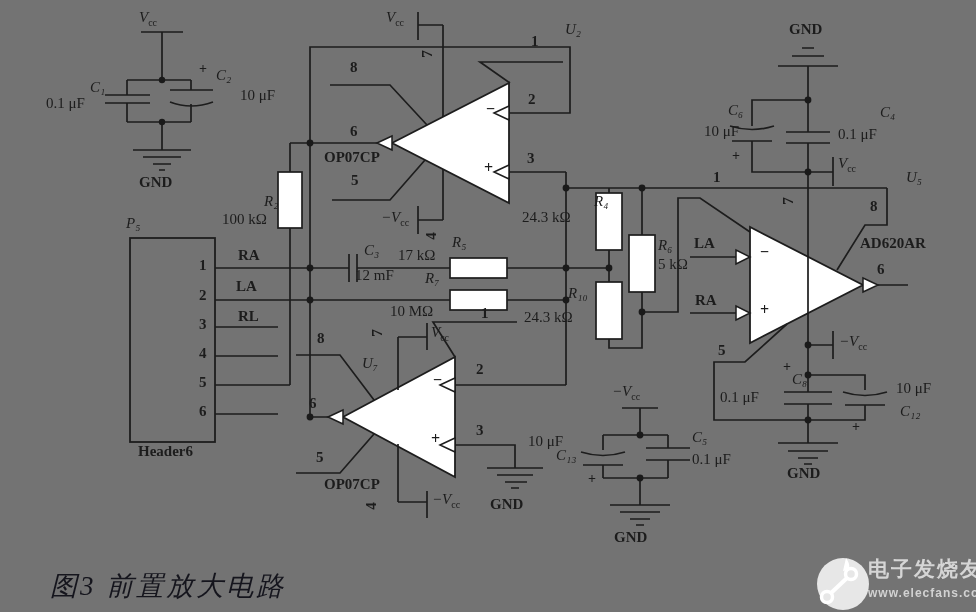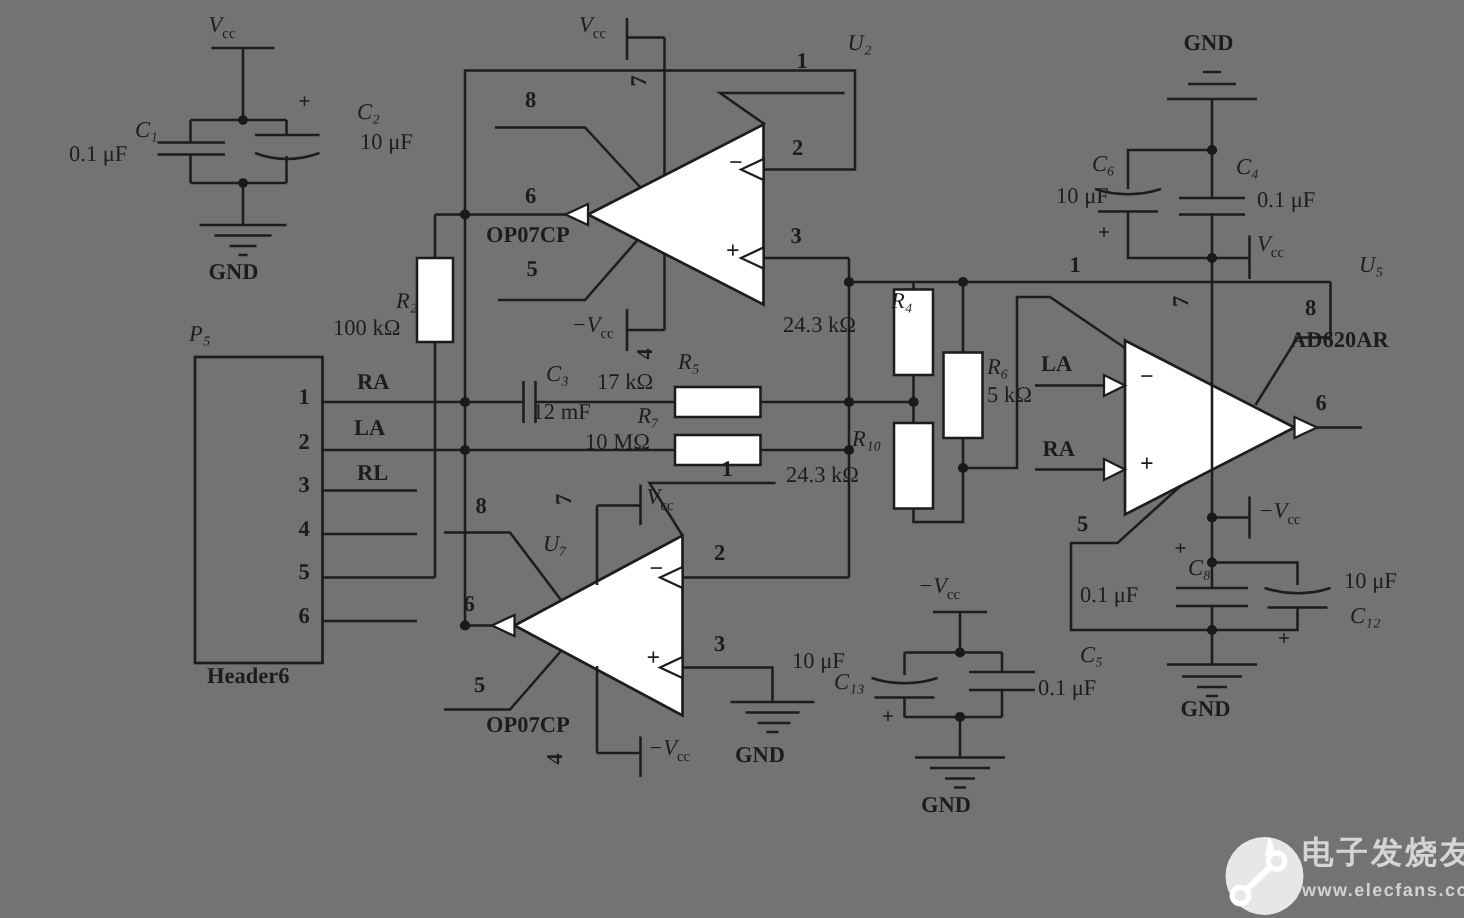--- a/index.html
+++ b/index.html
@@ -168,24 +168,24 @@
 <span class="lbl vl" style="left:432px;top:492px"><i>−V</i><sub>cc</sub></span>
 <span class="lbl vl" style="left:612px;top:384px"><i>−V</i><sub>cc</sub></span>
 
 <span class="lbl b" style="left:139px;top:175px">GND</span>
 <span class="lbl b" style="left:789px;top:22px">GND</span>
 <span class="lbl b" style="left:787px;top:466px">GND</span>
 <span class="lbl b" style="left:490px;top:497px">GND</span>
 <span class="lbl b" style="left:614px;top:530px">GND</span>
 
 <span class="lbl it" style="left:90px;top:80px">C₁</span>
-<span class="lbl it" style="left:238px;top:68px">C₂</span>
+<span class="lbl it" style="left:216px;top:68px">C₂</span>
 <span class="lbl it" style="left:364px;top:243px">C₃</span>
-<span class="lbl it" style="left:824px;top:105px">C₄</span>
-<span class="lbl it" style="left:720px;top:430px">C₅</span>
+<span class="lbl it" style="left:880px;top:105px">C₄</span>
+<span class="lbl it" style="left:692px;top:430px">C₅</span>
 <span class="lbl it" style="left:728px;top:103px">C₆</span>
 <span class="lbl it" style="left:792px;top:372px">C₈</span>
 <span class="lbl it" style="left:900px;top:404px">C₁₂</span>
 <span class="lbl it" style="left:556px;top:448px">C₁₃</span>
 <span class="lbl it" style="left:264px;top:194px">R₂</span>
 <span class="lbl it" style="left:594px;top:194px">R₄</span>
 <span class="lbl it" style="left:452px;top:235px">R₅</span>
 <span class="lbl it" style="left:658px;top:238px">R₆</span>
 <span class="lbl it" style="left:425px;top:271px">R₇</span>
 <span class="lbl it" style="left:568px;top:286px">R₁₀</span>
@@ -200,26 +200,26 @@
 <span class="lbl" style="left:838px;top:127px">0.1 μF</span>
 <span class="lbl" style="left:692px;top:452px">0.1 μF</span>
 <span class="lbl" style="left:704px;top:124px">10 μF</span>
 <span class="lbl" style="left:720px;top:390px">0.1 μF</span>
 <span class="lbl" style="left:896px;top:381px">10 μF</span>
 <span class="lbl" style="left:528px;top:434px">10 μF</span>
 <span class="lbl" style="left:222px;top:212px">100 kΩ</span>
 <span class="lbl" style="left:522px;top:210px">24.3 kΩ</span>
 <span class="lbl" style="left:398px;top:248px">17 kΩ</span>
 <span class="lbl" style="left:658px;top:257px">5 kΩ</span>
-<span class="lbl" style="left:390px;top:288px">10 MΩ</span>
+<span class="lbl" style="left:390px;top:304px">10 MΩ</span>
 <span class="lbl" style="left:524px;top:310px">24.3 kΩ</span>
 
 <span class="lbl b" style="left:324px;top:150px">OP07CP</span>
 <span class="lbl b" style="left:324px;top:477px">OP07CP</span>
-<span class="lbl b" style="left:860px;top:220px">AD620AR</span>
+<span class="lbl b" style="left:860px;top:236px">AD620AR</span>
 <span class="lbl b" style="left:138px;top:444px">Header6</span>
 
 <span class="lbl b" style="left:238px;top:248px">RA</span>
 <span class="lbl b" style="left:236px;top:279px">LA</span>
 <span class="lbl b" style="left:238px;top:309px">RL</span>
 <span class="lbl b" style="left:694px;top:236px">LA</span>
 <span class="lbl b" style="left:695px;top:293px">RA</span>
 
 <span class="lbl b" style="left:199px;top:258px">1</span>
 <span class="lbl b" style="left:199px;top:288px">2</span>
@@ -258,16 +258,17 @@
 <span class="lbl sign" style="left:431px;top:431px">+</span>
 <span class="lbl sign" style="left:760px;top:244px">−</span>
 <span class="lbl sign" style="left:760px;top:302px">+</span>
 
 <span class="lbl pol" style="left:199px;top:62px">+</span>
 <span class="lbl pol" style="left:732px;top:149px">+</span>
 <span class="lbl pol" style="left:783px;top:360px">+</span>
 <span class="lbl pol" style="left:852px;top:420px">+</span>
 <span class="lbl pol" style="left:588px;top:472px">+</span>
 
+<span class="lbl caption" style="left:50px;top:572px">图3  前置放大电路</span>
 <span class="lbl wm-brand" style="left:868px;top:558px">电子发烧友</span>
 <span class="lbl wm-url" style="left:868px;top:587px">www.elecfans.com</span>
 
 </div>
 
 </body></html>

